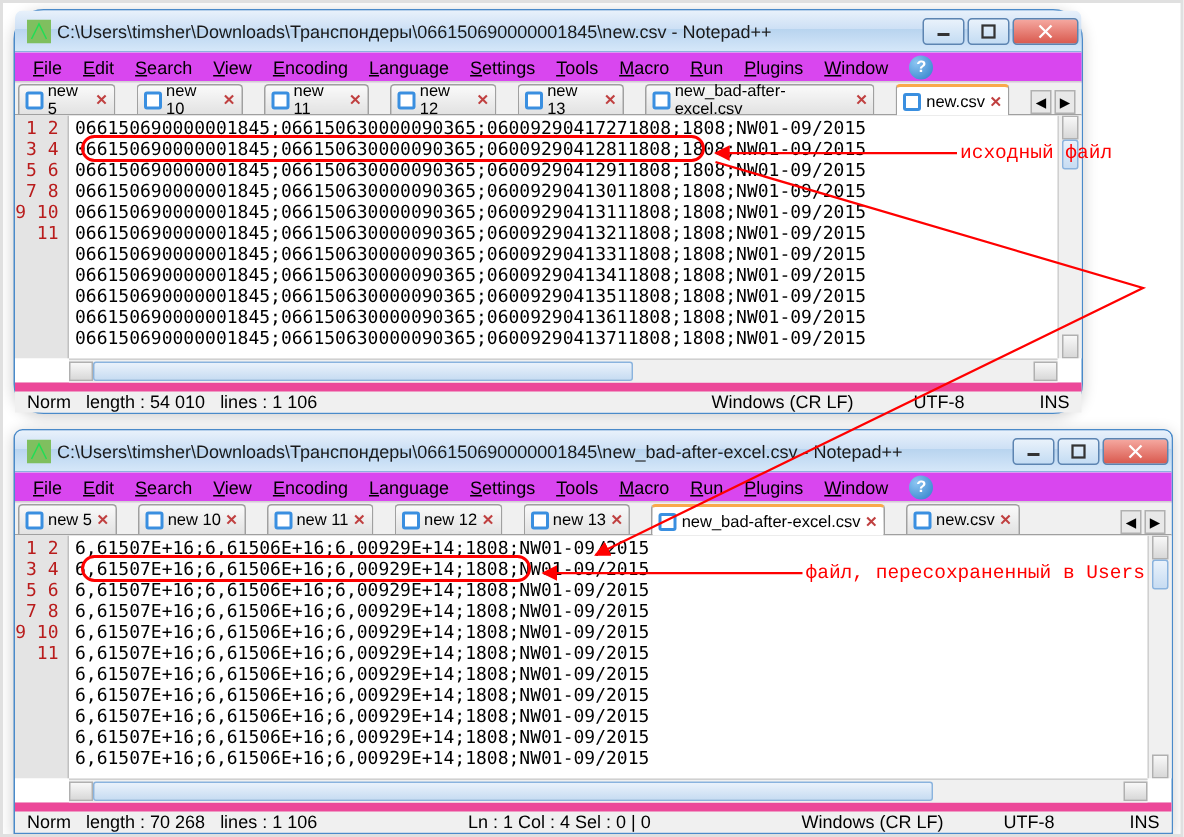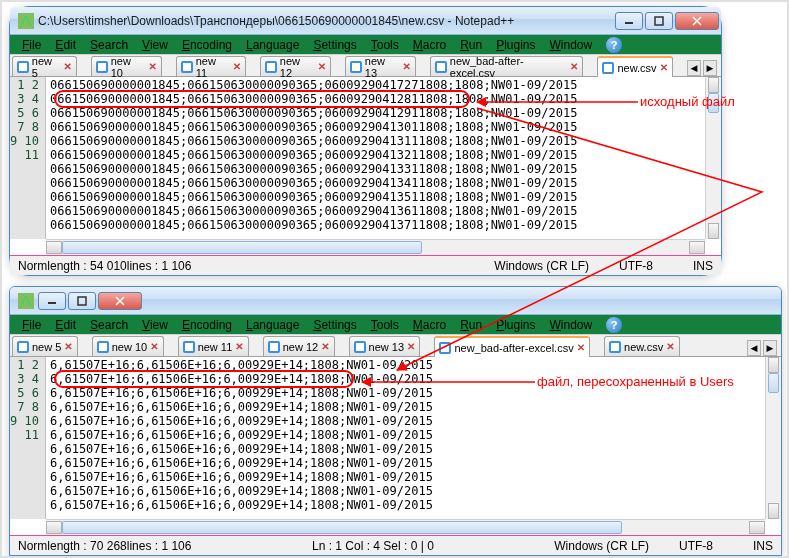--- a/index.html
+++ b/index.html
@@ -48,21 +48,21 @@
     border-radius: 3px;
     display: flex; align-items: center; justify-content: center;
     font-size: 10px;
     font-family: Arial, sans-serif;
   }
   .win-btn.min { background: linear-gradient(to bottom,#e9f2fb,#c4dcf3); }
   .win-btn.max { background: linear-gradient(to bottom,#e9f2fb,#c4dcf3); }
   .win-btn.close { background: linear-gradient(to bottom,#f5a8a0,#d9594e); color:#fff; width:44px; }
   .menubar {
     height: 20px;
-    background: #15803d;
+    background: #d946ef;
     display: flex;
     align-items: center;
     gap: 2px;
     padding: 0 6px;
     border-bottom: 1px solid #d0d0d0;
   }
   .menu-item {
     padding: 1px 6px;
     font-size: 12px;
     color: #000;
@@ -143,21 +143,21 @@
     background: #fff;
     position: relative;
     overflow: hidden;
   }
   .gutter {
     width: 36px;
     background: #e4e4e4;
     border-right: 1px solid #c0c0c0;
     font-family: Consolas, monospace;
     font-size: 12px;
-    color: #14532d;
+    color: #b91c1c;
     text-align: right;
     padding: 1px 6px 0 0;
     line-height: 14px;
   }
   .code {
     flex: 1;
     font-family: Consolas, monospace;
     font-size: 12px;
     color: #000;
     padding: 1px 0 0 4px;
@@ -210,39 +210,39 @@
     top:1px; bottom:1px;
     left:16px; width:360px;
     background: linear-gradient(to bottom,#eaf2fb,#c7dcf2);
     border:1px solid #8ab3de;
     border-radius:2px;
   }
   .scroll-region { position: relative; }
   .statusbar {
     height: 20px;
     background: #f0f0f0;
-    border-top: 1px solid #ec4899;
+    border-top: 6px solid #ec4899;
     display: flex;
     align-items: center;
     font-size: 12px;
     padding: 0 8px;
-    gap: 0;
+    gap: 10px;
   }
   .status-field { white-space: nowrap; }
   .status-spacer { flex: 1; }
   .highlight-box {
     position: absolute;
     border: 2px solid #ff0000;
     border-radius: 10px;
     pointer-events: none;
   }
   .annotation {
     position: absolute;
     color: #ff0000;
-    font-family: Liberation Sans, sans-serif;
+    font-family: Liberation Mono, monospace;
     font-size: 13px;
     pointer-events: none;
   }
   .overlay-svg {
     position: absolute;
     left: 0; top: 0;
     width: 789px; height: 558px;
     pointer-events: none;
   }
 </style>
@@ -380,20 +380,21 @@
 </div>
 
 <div class="window" id="winB" style="left:7px; top:284px; width:773px; height:270px;">
   <div class="titlebar">
     <span class="title-icon">
       <svg viewBox="0 0 16 16">
           <rect width="16" height="16" fill="#7fbf5f"></rect>
           <path d="M3 13 L8 3 L13 13" stroke="#2d5" fill="none"></path>
         </svg>
     </span>
+    <span class="title-text">C:\Users\timsher\Downloads\Транспондеры\066150690000001845\new_bad-after-excel.csv - Notepad++</span>
     <div class="win-controls">
       <div class="win-btn min">
           <svg width="10" height="10">
             <line x1="1" y1="7" x2="9" y2="7" stroke="#333" stroke-width="2"></line>
           </svg>
         </div>
       <div class="win-btn max">
           <svg width="10" height="10">
             <rect x="1" y="1" width="8" height="8" fill="none" stroke="#333" stroke-width="1.5"></rect>
           </svg>

